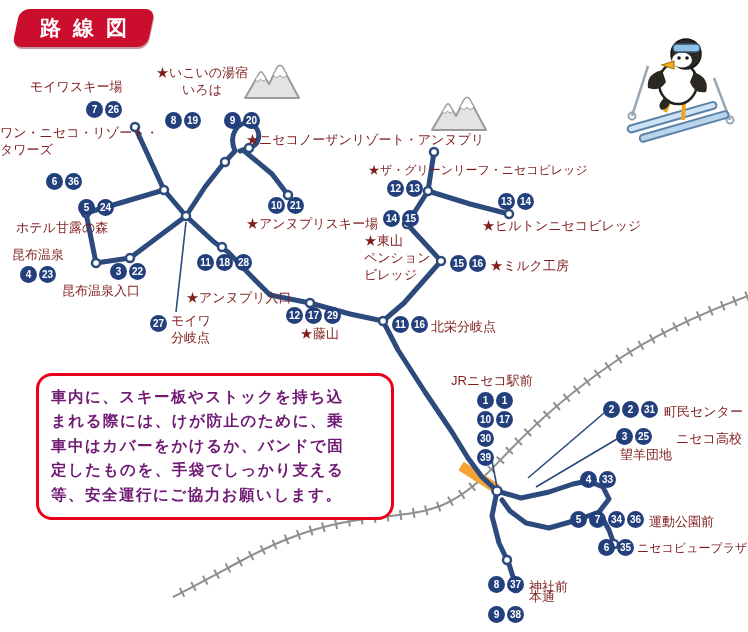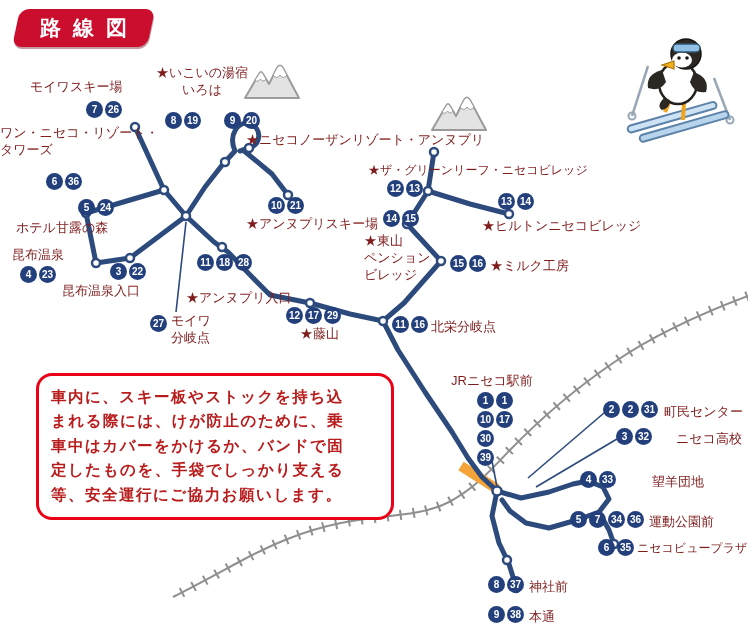--- a/index.html
+++ b/index.html
@@ -20,21 +20,21 @@
   .lbl.center{text-align:center;}
 
   .badges{position:absolute;display:flex;gap:2px;align-items:center;}
   .badge{width:17px;height:17px;border-radius:50%;background:#23407c;color:#fff;font-size:10px;
          font-weight:bold;display:flex;align-items:center;justify-content:center;flex:0 0 auto;}
   .badge-col{position:absolute;display:flex;flex-direction:column;gap:2px;align-items:flex-start;}
   .badge-col .row{display:flex;gap:2px;}
 
   .notice{position:absolute;left:36px;top:373px;width:358px;box-sizing:border-box;background:#fff;
           border:3px solid #ea0017;border-radius:16px;padding:9px 12px 10px;}
-  .notice p{margin:0;color:#b91c1c;font-weight:bold;font-size:15.5px;line-height:1.58;
+  .notice p{margin:0;color:#701a75;font-weight:bold;font-size:15.5px;line-height:1.58;
             white-space:pre-line;letter-spacing:1.5px;}
 </style>
 </head>
 <body>
 
 <div class="stage">
 
   <svg width="748" height="632" viewBox="0 0 748 632">
 
     <g>
@@ -252,29 +252,29 @@
 
   <div class="badges" style="left:603px;top:401px;">
     <span class="badge">2</span>
     <span class="badge">2</span>
     <span class="badge">31</span>
   </div>
   <div class="lbl" style="left:664px;top:403px;">町民センター</div>
 
   <div class="badges" style="left:616px;top:428px;">
     <span class="badge">3</span>
-    <span class="badge">32</span>
+    <span class="badge">25</span>
   </div>
   <div class="lbl" style="left:656px;top:430px;margin-left:20px;">ニセコ高校</div>
 
   <div class="badges" style="left:580px;top:471px;">
     <span class="badge">4</span>
     <span class="badge">33</span>
   </div>
-  <div class="lbl" style="left:620px;top:473px;margin-left:32px;">望羊団地</div>
+  <div class="lbl" style="left:620px;top:446px;">望羊団地</div>
 
   <div class="badges" style="left:570px;top:511px;">
     <span class="badge">5</span>
     <span class="badge">7</span>
     <span class="badge">34</span>
     <span class="badge">36</span>
   </div>
   <div class="lbl" style="left:649px;top:513px;">運動公園前</div>
 
   <div class="badges" style="left:598px;top:539px;">
@@ -286,21 +286,21 @@
   <div class="badges" style="left:488px;top:576px;">
     <span class="badge">8</span>
     <span class="badge">37</span>
   </div>
   <div class="lbl" style="left:529px;top:578px;">神社前</div>
 
   <div class="badges" style="left:488px;top:606px;">
     <span class="badge">9</span>
     <span class="badge">38</span>
   </div>
-  <div class="lbl" style="left:529px;top:608px;">本通</div>
+  <div class="lbl" style="left:529px;top:588px;">本通</div>
 
   <div class="notice">
     <p>車内に、スキー板やストックを持ち込
 まれる際には、けが防止のために、乗
 車中はカバーをかけるか、バンドで固
 定したものを、手袋でしっかり支える
 等、安全運行にご協力お願いします。</p>
   </div>
 
 </div>

